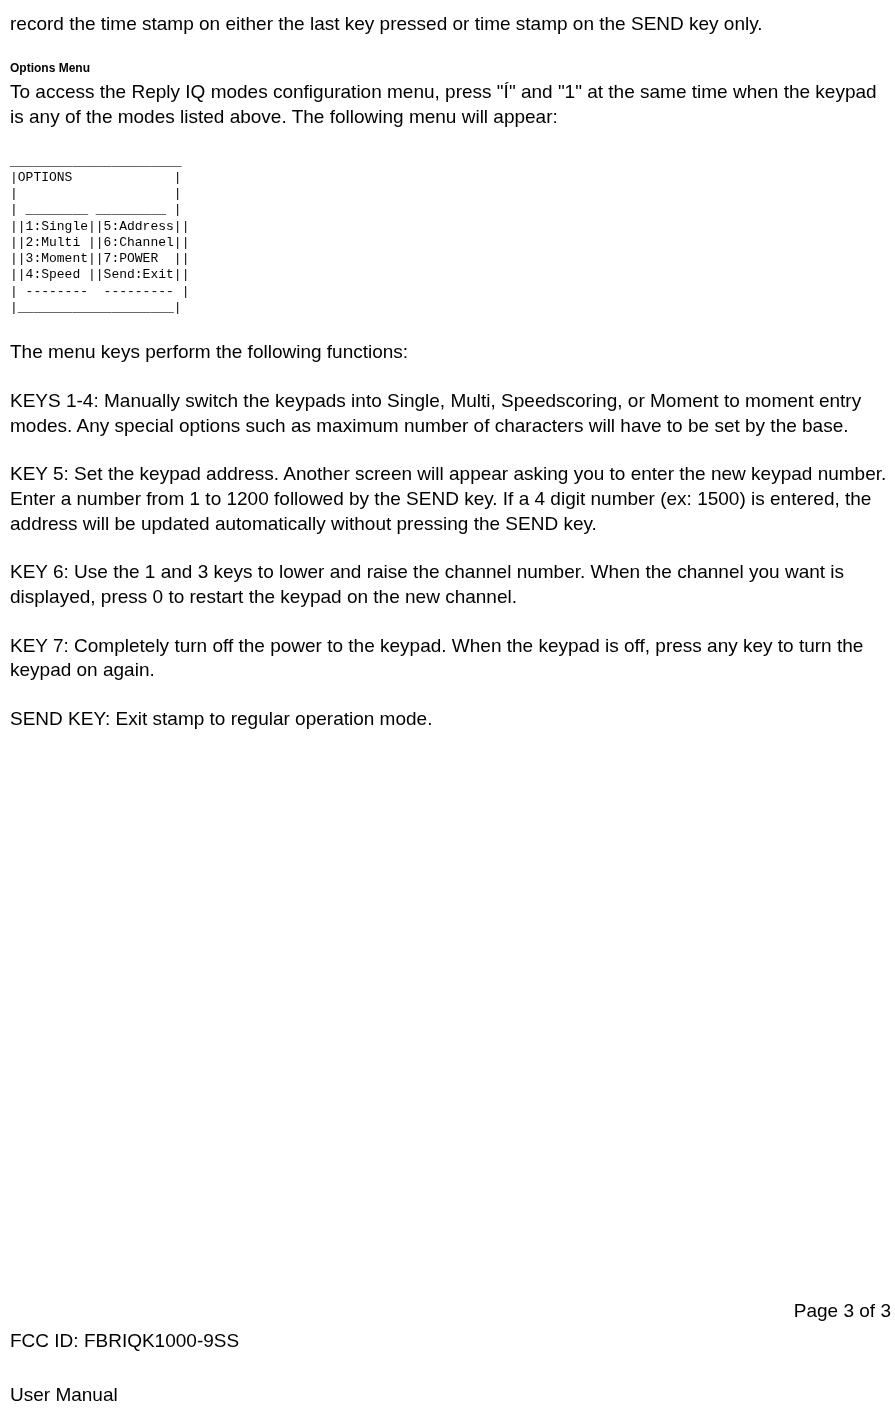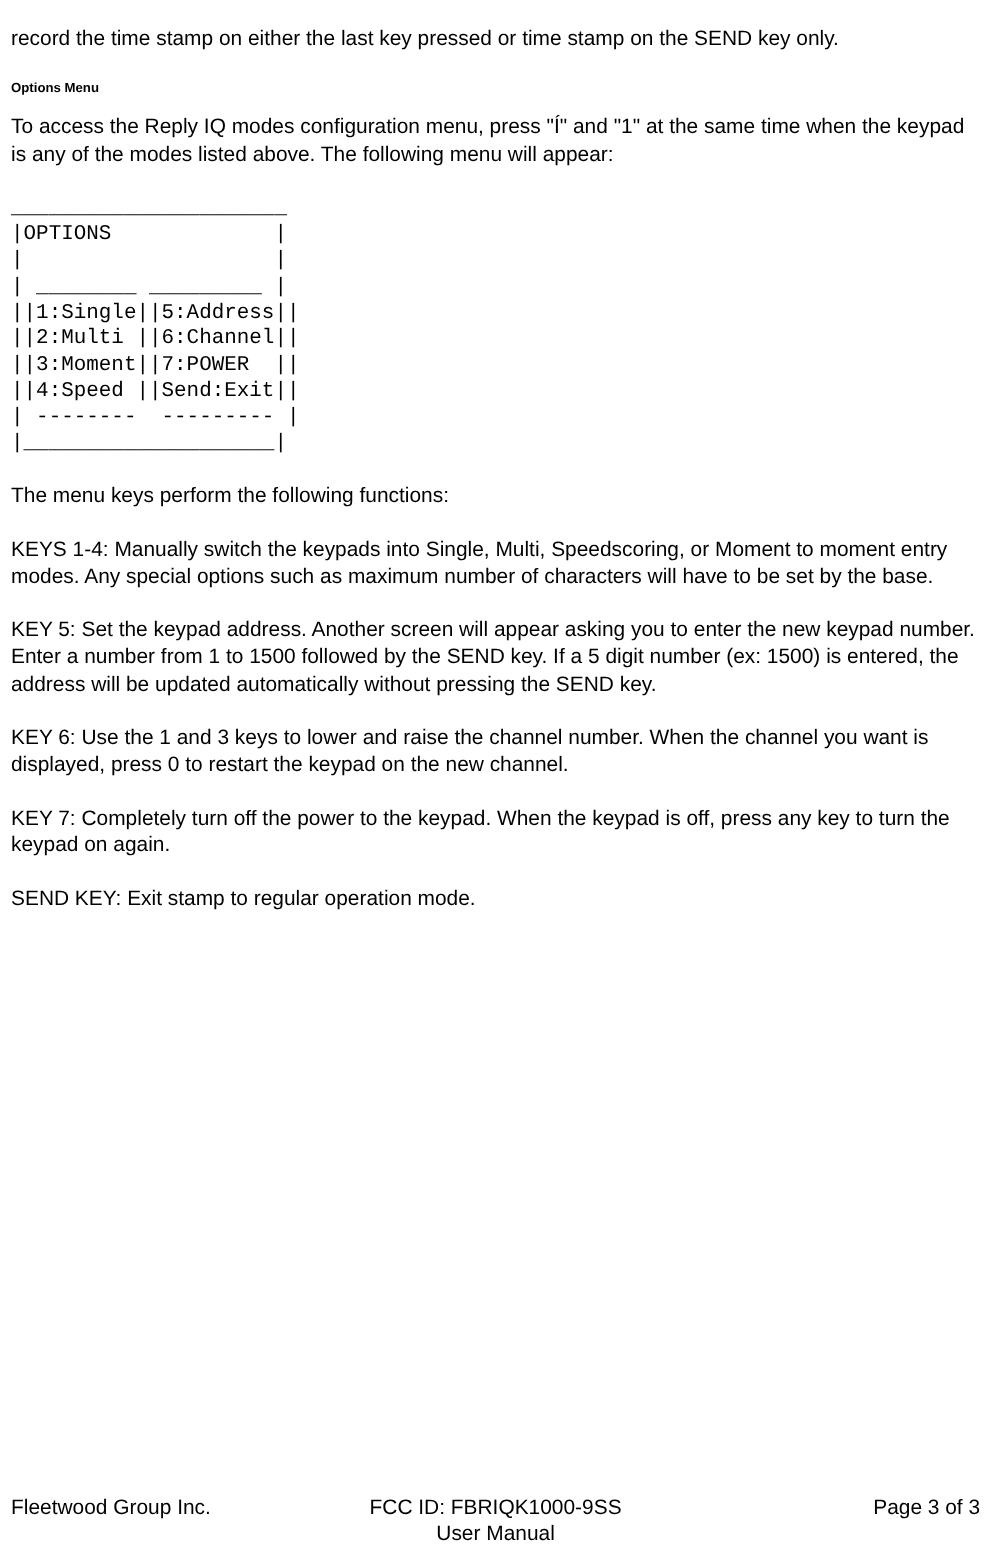--- a/index.html
+++ b/index.html
@@ -9,48 +9,48 @@
       margin: 0;
       padding: 8px 4px 8px 10px;
       width: 895px;
       box-sizing: border-box;
       color: #000;
       background: #fff;
       position: relative;
       min-height: 1420px;
     }
     .para {
-      margin: 16px 0 24px 0;
+      margin: 4px 0 24px 0;
     }
     .heading {
       font-weight: bold;
       font-size: 12px;
       margin: 0;
     }
     .mono {
       font-family: "Courier New", Courier, monospace;
-      font-size: 19px;
+      font-size: 13px;
       white-space: pre;
       line-height: 1.25;
       margin: 20px 0 24px 0;
     }
     .footer {
       position: absolute;
       bottom: 12px;
       left: 10px;
       right: 4px;
       font-size: 19px;
       line-height: 1.3;
     }
     .footer-row {
       display: flex;
       justify-content: space-between;
     }
     .footer-left { text-align: left; flex: 1; }
-    .footer-center { text-align: center; flex: 1; }
+    .footer-center { flex: 1; margin-top: 30px; }
     .footer-right { text-align: right; flex: 1; }
     .arrow {
       font-family: Wingdings, Arial, sans-serif;
     }
   </style>
 </head>
 <body>
 
 <p class="para">record the time stamp on either the last key pressed or time stamp on the SEND key only.</p>
 
@@ -67,30 +67,29 @@
 ||2:Multi ||6:Channel||
 ||3:Moment||7:POWER  ||
 ||4:Speed ||Send:Exit||
 | --------  --------- |
 |____________________|</div>
 
 <p class="para">The menu keys perform the following functions:</p>
 
 <p class="para">KEYS 1-4:  Manually switch the keypads into Single, Multi, Speedscoring, or Moment to moment entry modes.  Any special options such as maximum number of characters will have to be set by the base.</p>
 
-<p class="para">KEY 5: Set the keypad address.  Another screen will appear asking you to enter the new keypad number.  Enter a number from 1 to 1500 followed by the SEND key.  If a 5 digit number (ex: 1500) is entered, the address will be updated  automatically without pressing the SEND key.</p>
+<p class="para">KEY 5: Set the keypad address.  Another screen will appear asking you to enter the new keypad number.  Enter a number from 1 to 1200 followed by the SEND key.  If a 4 digit number (ex: 1500) is entered, the address will be updated  automatically without pressing the SEND key.</p>
 
 <p class="para">KEY 6: Use the 1 and 3 keys to lower and raise the channel number.  When the channel you want is displayed, press 0 to restart the keypad on the new channel.</p>
 
 <p class="para">KEY 7: Completely turn off the power to the keypad.  When the keypad is off, press any key to turn the keypad on again.</p>
 
 <p class="para">SEND KEY: Exit stamp to regular operation mode.</p>
 
 <div class="footer">
   <div class="footer-row">
-    <span class="footer-left">Fleetwood Group Inc.</span>
     <span class="footer-center">FCC ID:  FBRIQK1000-9SS</span>
     <span class="footer-right">Page 3 of 3</span>
   </div>
   <div class="footer-row">
     <span class="footer-center">User Manual</span>
   </div>
 </div>
 
 </body></html>

